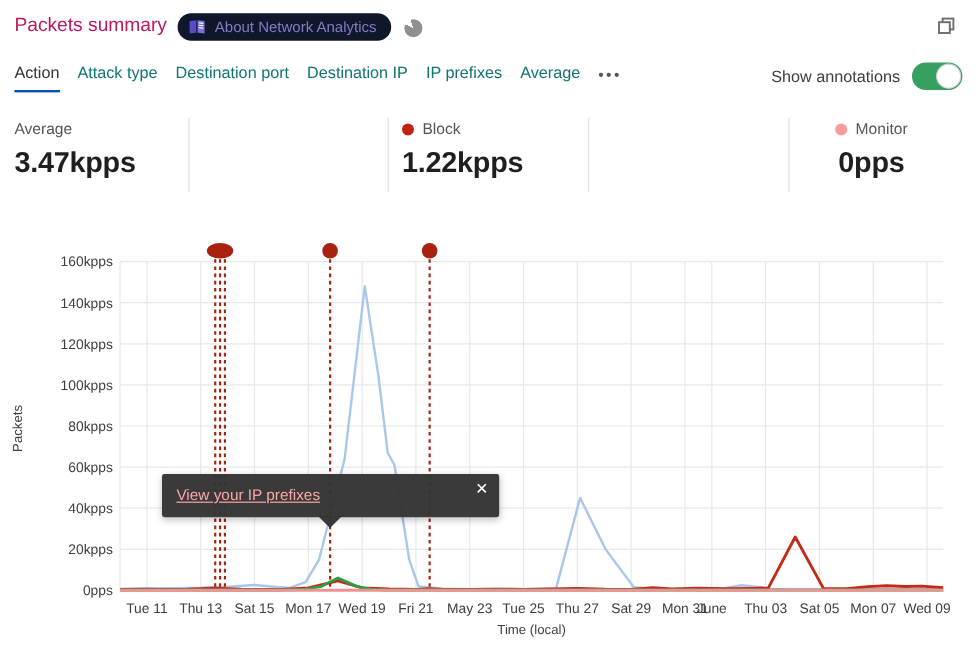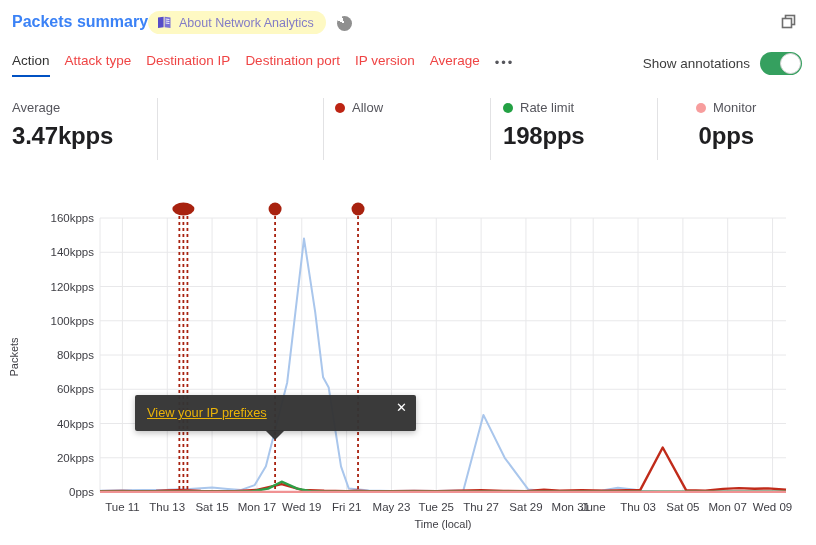--- a/index.html
+++ b/index.html
@@ -1,30 +1,30 @@
 <!DOCTYPE html>
 <html><head>
 <meta charset="utf-8">
 <style>
   html,body{margin:0;padding:0;background:#fff;}
   body{font-family:"Liberation Sans",sans-serif;color:#333;}
   #app{position:relative;width:816px;height:545px;background:#fff;overflow:hidden;}
 
   
-  .title{position:absolute;left:12px;top:13px;font-size:16px;font-weight:700;color:#3b82f6;}
+  .title{position:absolute;left:12px;top:13px;font-size:16px;font-weight:400;color:#be185d;}
   .badge{position:absolute;left:148px;top:11px;height:23px;display:flex;align-items:center;gap:7px;
-         background:#fef9c3;border-radius:12px;padding:0 12px 0 9px;cursor:pointer;}
+         background:#0f172a;border-radius:12px;padding:0 12px 0 9px;cursor:pointer;}
   .badge .label{font-size:12.5px;color:#837cc6;}
   .pie-icon{position:absolute;left:337px;top:16px;width:15px;height:15px;border-radius:50%;
             background:conic-gradient(#8f8f8f 0deg 295deg,#ffffff 295deg 340deg,#8f8f8f 340deg 360deg);}
   .restore-icon{position:absolute;left:780px;top:13px;width:18px;height:18px;cursor:pointer;}
 
   
   .tabs{position:absolute;left:12px;top:53px;display:flex;gap:15px;align-items:flex-start;}
-  .tab{font-size:13.5px;color:#ef4444;padding-bottom:7px;cursor:pointer;white-space:nowrap;}
+  .tab{font-size:13.5px;color:#0f766e;padding-bottom:7px;cursor:pointer;white-space:nowrap;}
   .tab.active{color:#333;border-bottom:2px solid #0051c3;}
   .tab-more{font-size:13px;color:#56565c;letter-spacing:2px;cursor:pointer;padding-top:2px;}
   .annot-toggle{position:absolute;right:14px;top:52px;display:flex;align-items:center;gap:10px;text-align:center;}
   .annot-toggle .lbl{font-size:13.5px;color:#3d3d3d;}
   .toggle{width:42px;height:23px;border-radius:12px;background:#35a05f;position:relative;cursor:pointer;}
   .toggle .knob{position:absolute;right:1px;top:1px;width:21px;height:21px;border-radius:50%;
                 background:#fff;border:1px solid #d2d2d2;box-sizing:border-box;}
 
   
   .stats{position:absolute;left:0;top:96px;width:647px;height:68px;}
@@ -43,21 +43,21 @@
   #chart{position:absolute;left:0;top:190px;}
 
   
   .tooltip{position:absolute;left:135px;top:395px;width:281px;background:rgba(52,52,52,0.97);
            border-radius:2px;color:#fff;font-size:12.8px;line-height:18px;padding:9px 12px 9px 12px;
            box-sizing:border-box;box-shadow:0 2px 6px rgba(0,0,0,0.25);z-index:5;}
   .tooltip .arrow{position:absolute;left:130px;bottom:-9px;width:0;height:0;
                   border-left:10px solid transparent;border-right:10px solid transparent;
                   border-top:10px solid rgba(52,52,52,0.97);}
   .tooltip .close{position:absolute;right:9px;top:4px;font-size:13px;color:#fff;cursor:pointer;}
-  .tooltip a{color:#eab308;text-decoration:underline;}
+  .tooltip a{color:#fca5a5;text-decoration:underline;}
   .redacted{display:inline-block;width:54px;height:11px;background:#a9a9a9;border-radius:2px;
             filter:blur(2px);vertical-align:baseline;margin-right:1px;}
 </style>
 </head>
 <body>
 
 <div id="app">
 
   <div class="title">Packets summary</div>
 
@@ -73,23 +73,23 @@
   <div class="pie-icon"></div>
 
   <svg class="restore-icon" viewBox="0 0 18 18">
     <rect x="5.5" y="2.5" width="9" height="9" fill="none" stroke="#6e6e6e" stroke-width="1.6"></rect>
     <rect x="2.5" y="5.5" width="9" height="9" fill="#ffffff" stroke="#6e6e6e" stroke-width="1.6"></rect>
   </svg>
 
   <div class="tabs">
     <div class="tab active">Action</div>
     <div class="tab">Attack type</div>
+    <div class="tab">Destination port</div>
     <div class="tab">Destination IP</div>
-    <div class="tab">Destination port</div>
-    <div class="tab">IP version</div>
+    <div class="tab">IP prefixes</div>
     <div class="tab">Average</div>
     <div class="tab-more">•••</div>
   </div>
 
   <div class="annot-toggle">
     <span class="lbl">Show annotations</span>
     <div class="toggle">
         <div class="knob"></div>
       </div>
   </div>
@@ -99,31 +99,25 @@
       <div class="row">
           <span class="lab">Average</span>
         </div>
       <div class="val">3.47kpps</div>
     </div>
     <div class="divider" style="left:157px"></div>
     <div class="divider" style="left:323px"></div>
     <div class="stat" style="left:335px">
       <div class="row">
           <span class="dot" style="background: rgb(189, 36, 19);"></span>
-        <span class="lab">Allow</span>
+        <span class="lab">Block</span>
         </div>
+      <div class="val">1.22kpps</div>
     </div>
     <div class="divider" style="left:490px"></div>
-    <div class="stat" style="left:503px">
-      <div class="row">
-          <span class="dot" style="background: rgb(35, 161, 68);"></span>
-        <span class="lab">Rate limit</span>
-        </div>
-      <div class="val">198pps</div>
-    </div>
     <div class="divider" style="left:657px"></div>
     <div class="stat" style="left:696px">
       <div class="row">
           <span class="dot" style="background: rgb(247, 157, 157);"></span>
         <span class="lab">Monitor</span>
         </div>
       <div class="val">0pps</div>
     </div>
   </div>
 

